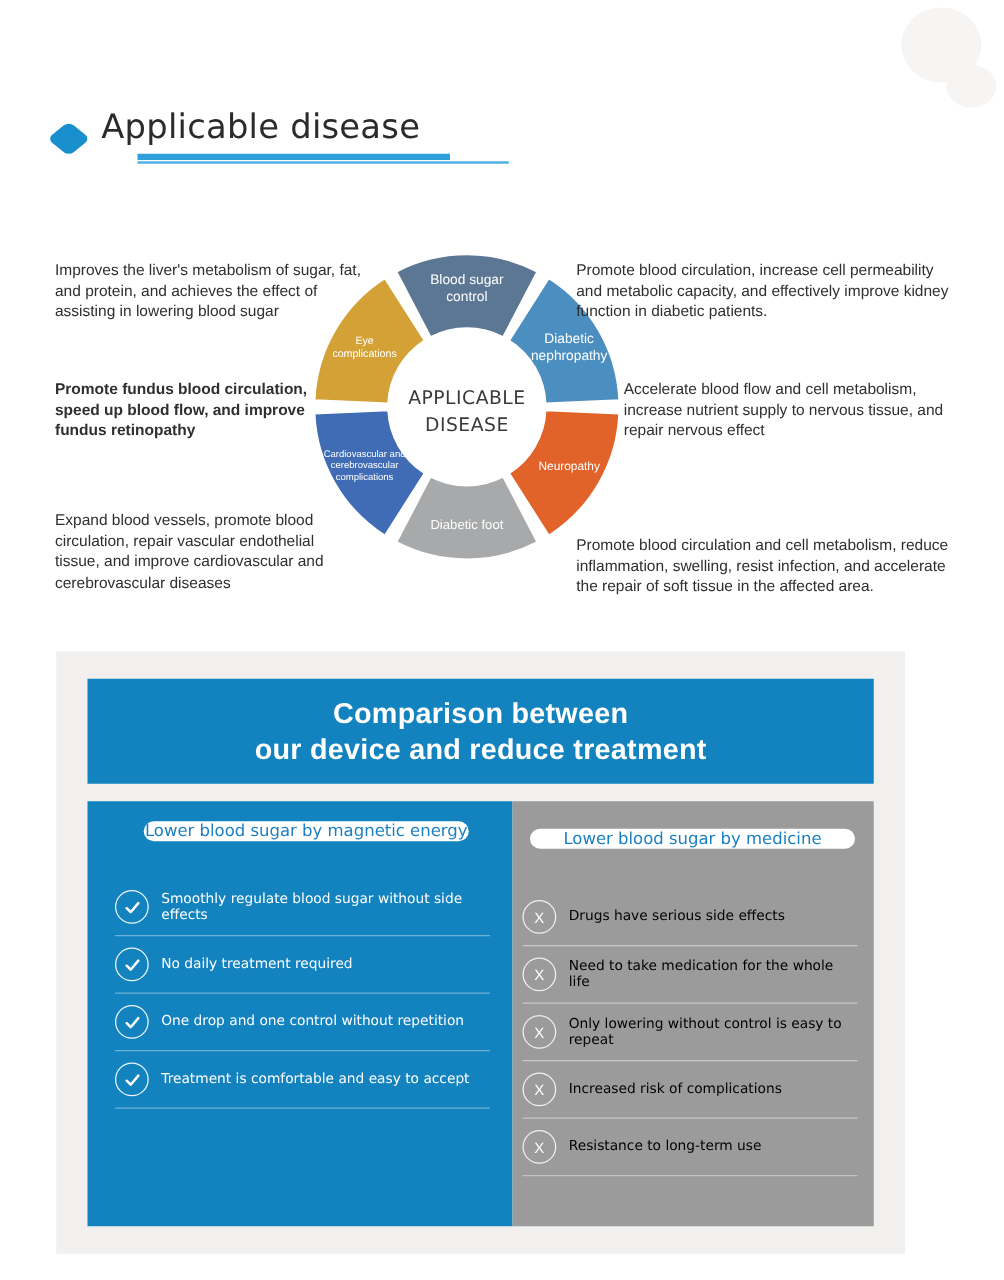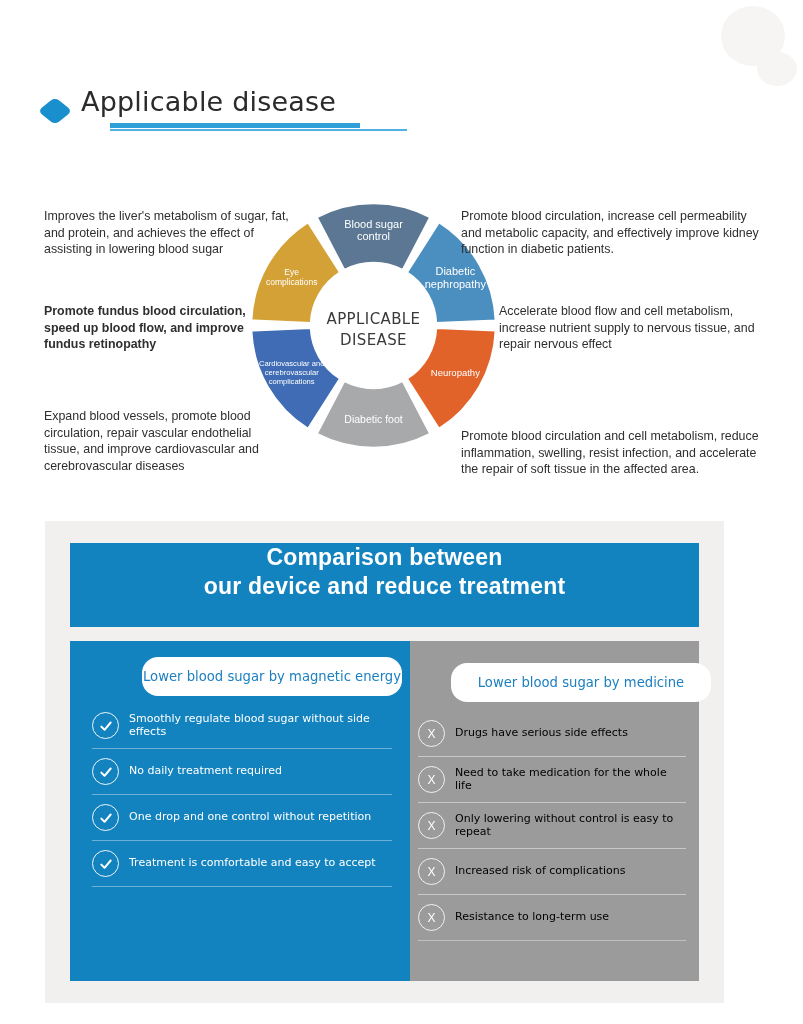--- a/index.html
+++ b/index.html
@@ -55,37 +55,37 @@
   .d-br{left:461px;top:408px;width:300px;margin-top:20px;}
 
   
   .panel{
     position:absolute;left:45px;top:521px;width:679px;height:482px;
     background:#f1f0ee;
   }
   .panel-title{
     position:absolute;left:25px;top:22px;width:629px;height:84px;
     background:#1383bf;
-    display:flex;flex-direction:column;align-items:center;
+    display:flex;flex-direction:column;align-items:center;justify-content:center;
     color:#fff;font-weight:bold;font-size:23px;line-height:1.28;
     font-family:"Liberation Sans", sans-serif;letter-spacing:.2px;
   }
 
   .cols{
     position:absolute;left:25px;top:120px;width:629px;height:340px;
     display:flex;
   }
   .col{position:relative;height:100%;}
   .col-left{width:340px;background:#1383bf;}
   .col-right{width:289px;background:#9b9b9b;}
 
   .pill{
-    position:absolute;height:39px;border-radius:16px;background:#ffffff;
+    position:absolute;height:16px;border-radius:16px;background:#ffffff;
     display:flex;align-items:center;justify-content:center;
-    font-size:13.2px;color:#1b7fc0;font-family:"DejaVu Sans", sans-serif;margin-left:27px;
+    font-size:13.2px;color:#1b7fc0;font-family:"DejaVu Sans", sans-serif;
   }
   .pill-left{left:45px;top:16px;width:260px;}
   .pill-right{left:14px;top:22px;width:260px;}
 
   .rows{position:absolute;left:0;right:0;}
   .rows-left{top:62px;left:22px;width:300px;}
   .rows-right{top:70px;left:8px;width:268px;}
 
   .row{
     display:flex;align-items:center;gap:10px;

